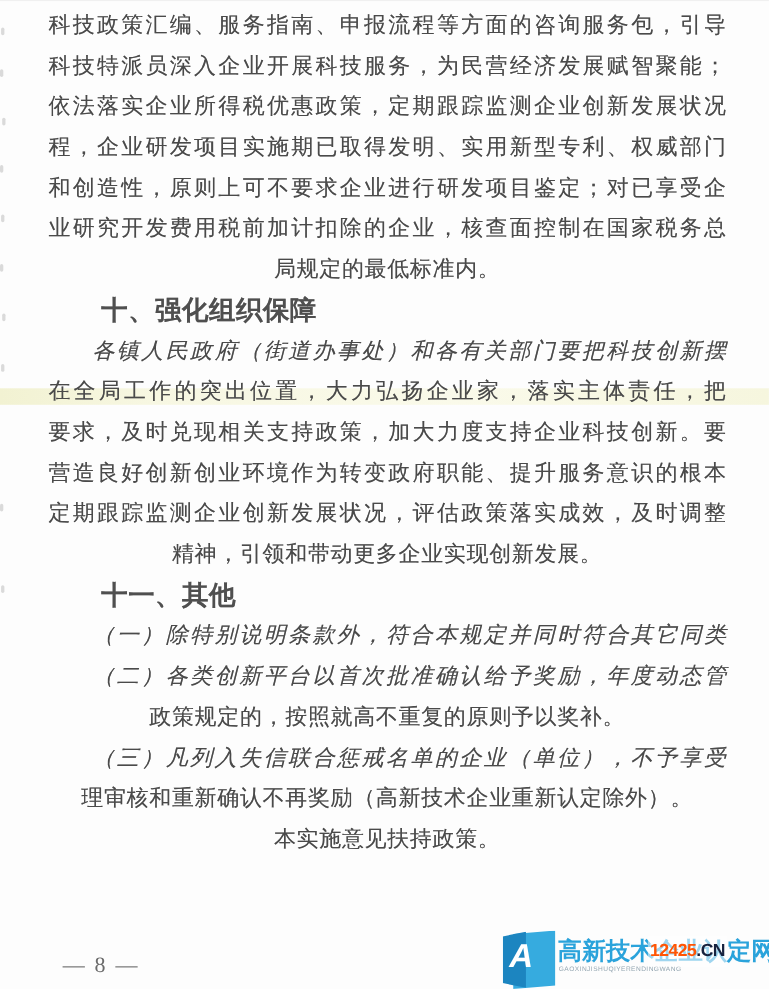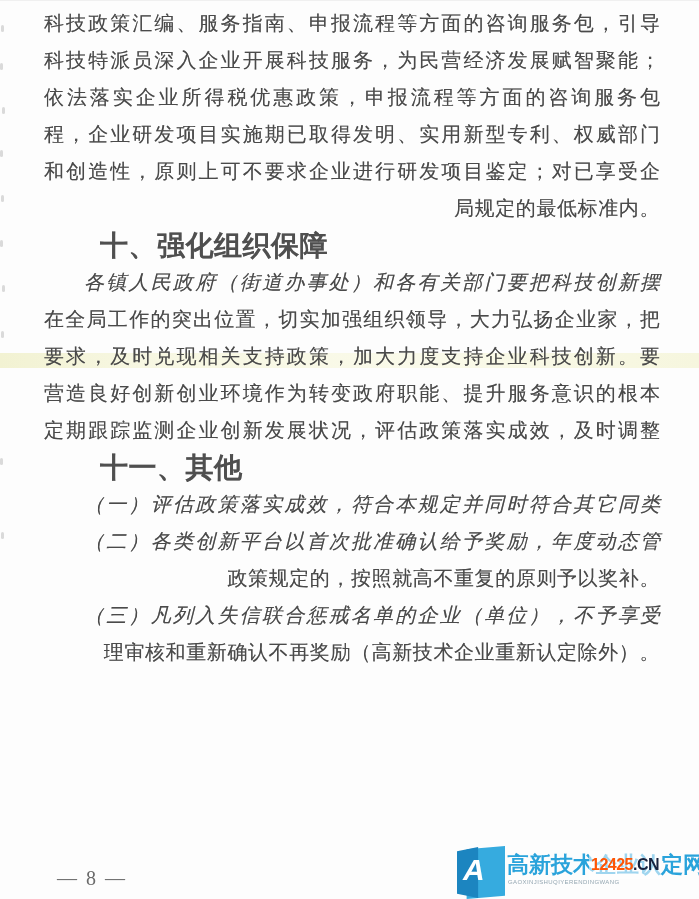--- a/index.html
+++ b/index.html
@@ -25,25 +25,25 @@
   .text-block{
     position:absolute;left:44px;top:4px;width:616px;z-index:1;
   }
   .line{
     height:37px;line-height:37px;font-size:20px;color:#4a4a4a;
     text-shadow:0 0 .6px rgba(90,90,90,.55);
     overflow:visible;
   }
   .line.full{text-align:justify;text-align-last:justify;}
   .line.indent-full{text-align:justify;text-align-last:justify;text-indent:2em;font-style:italic;}
-  .line.end{text-align:right;letter-spacing:.6px;}
+  .line.end{text-align:center;letter-spacing:.6px;}
   .line.heading{
     text-align:left;text-indent:2em;letter-spacing:.5px;
     font-family:"Liberation Sans","DejaVu Sans",sans-serif;
-    font-weight:700;color:#4f4f4f;font-size:28px;
+    font-weight:700;color:#4f4f4f;font-size:24px;
   }
   
   .page-number{
     position:absolute;left:57px;top:866px;z-index:3;
     font-size:20px;color:#6b6b6b;letter-spacing:2px;
     font-family:"Liberation Serif","DejaVu Serif",serif;
   }
   .logo{
     position:absolute;left:457px;top:843px;width:242px;height:56px;z-index:3;
     font-family:"Liberation Sans","DejaVu Sans",sans-serif;
@@ -95,36 +95,39 @@
   <div class="speck" style="left:1px;top:194px"></div>
   <div class="speck" style="left:0;top:239px"></div>
   <div class="speck" style="left:2px;top:284px"></div>
   <div class="speck" style="left:1px;top:330px"></div>
   <div class="speck" style="left:0;top:457px"></div>
   <div class="speck" style="left:1px;top:531px"></div>
 
   <div class="text-block">
       <div class="line full">科技政策汇编、服务指南、申报流程等方面的咨询服务包，引导</div>
       <div class="line full">科技特派员深入企业开展科技服务，为民营经济发展赋智聚能；</div>
-      <div class="line full">依法落实企业所得税优惠政策，申报流程等方面的咨询服务包</div>
+      <div class="line full">依法落实企业所得税优惠政策，定期跟踪监测企业创新发展状况</div>
       <div class="line full">程，企业研发项目实施期已取得发明、实用新型专利、权威部门</div>
       <div class="line full">和创造性，原则上可不要求企业进行研发项目鉴定；对已享受企</div>
+      <div class="line full">业研究开发费用税前加计扣除的企业，核查面控制在国家税务总</div>
       <div class="line end">局规定的最低标准内。</div>
       <div class="line heading">十、强化组织保障</div>
       <div class="line indent-full">各镇人民政府（街道办事处）和各有关部门要把科技创新摆</div>
-      <div class="line full">在全局工作的突出位置，切实加强组织领导，大力弘扬企业家，把</div>
+      <div class="line full">在全局工作的突出位置，大力弘扬企业家，落实主体责任，把</div>
       <div class="line full">要求，及时兑现相关支持政策，加大力度支持企业科技创新。要</div>
       <div class="line full">营造良好创新创业环境作为转变政府职能、提升服务意识的根本</div>
       <div class="line full">定期跟踪监测企业创新发展状况，评估政策落实成效，及时调整</div>
+      <div class="line end">精神，引领和带动更多企业实现创新发展。</div>
       <div class="line heading">十一、其他</div>
-      <div class="line indent-full">（一）评估政策落实成效，符合本规定并同时符合其它同类</div>
+      <div class="line indent-full">（一）除特别说明条款外，符合本规定并同时符合其它同类</div>
       <div class="line indent-full">（二）各类创新平台以首次批准确认给予奖励，年度动态管</div>
       <div class="line end">政策规定的，按照就高不重复的原则予以奖补。</div>
       <div class="line indent-full">（三）凡列入失信联合惩戒名单的企业（单位），不予享受</div>
       <div class="line end">理审核和重新确认不再奖励（高新技术企业重新认定除外）。</div>
+      <div class="line end">本实施意见扶持政策。</div>
     </div>
 
   <div class="page-number">— 8 —</div>
 
   <div class="logo">
     <div class="logo-icon">
       <div class="icon-light"></div>
       <div class="icon-dark"></div>
       <div class="icon-letter">A</div>
     </div>

